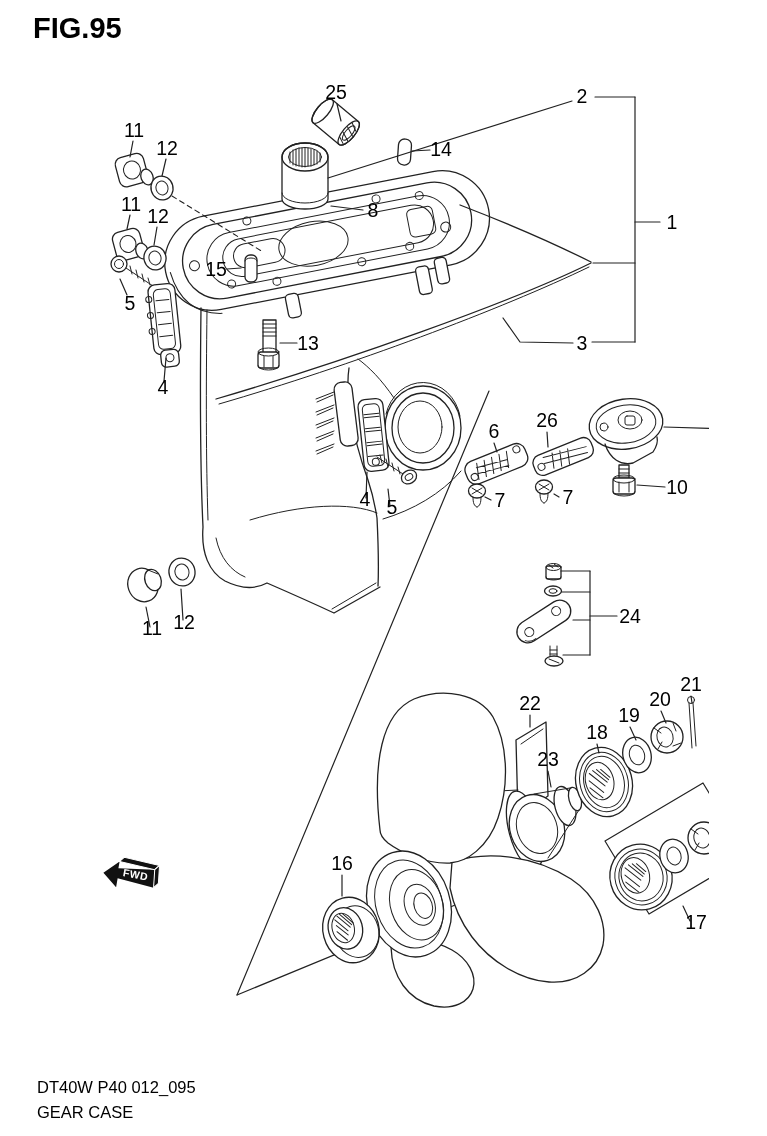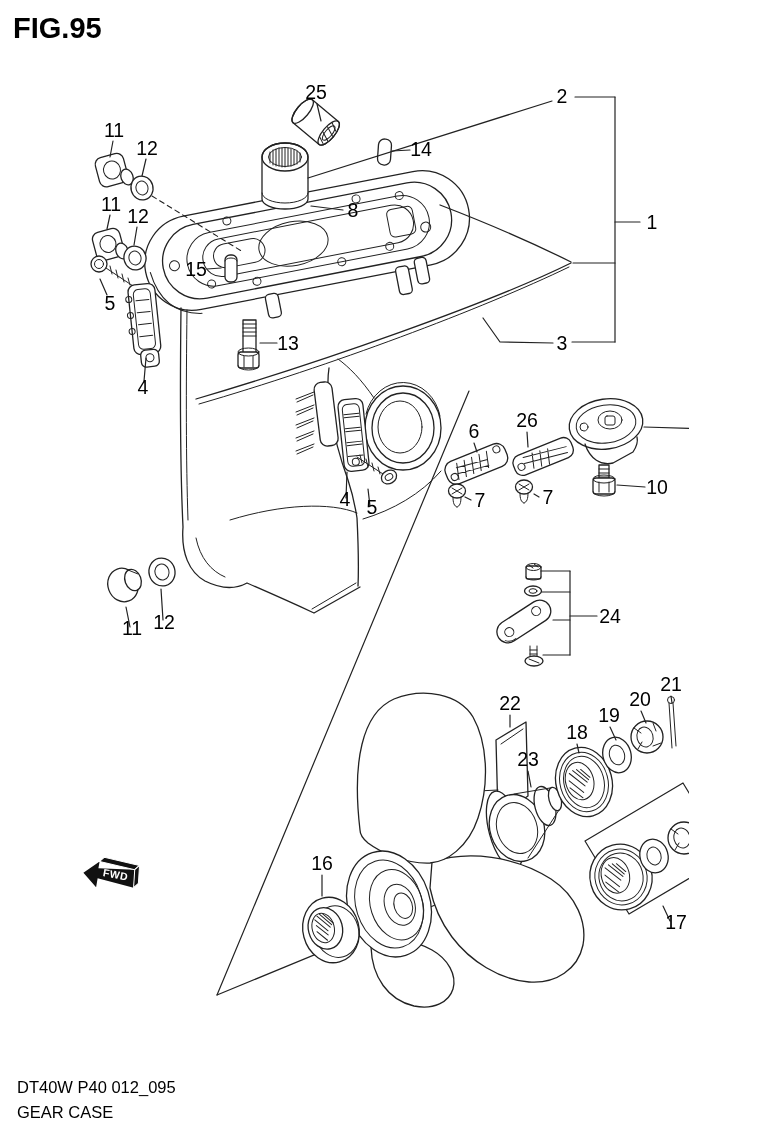--- a/index.html
+++ b/index.html
@@ -1,17 +1,17 @@
 <!DOCTYPE html>
 <html><head>
 <meta charset="utf-8">
 <style>
   html,body{margin:0;padding:0;background:#fff;}
   .page{position:relative;width:689px;height:1136px;background:#fff;overflow:hidden;
-        font-family:"Liberation Sans", sans-serif;}
+        font-family:"Liberation Sans", sans-serif;padding-left:20px;}
   svg{display:block;}
   .ink path,.ink line,.ink ellipse,.ink circle,.ink rect,.ink polyline,.ink polygon{
       stroke:#222;stroke-width:1.3;fill:none;stroke-linecap:round;stroke-linejoin:round;}
   .ink .thin{stroke-width:1;}
   .ink .fillw{fill:#fff;}
   .ink .leader{stroke-width:1.2;}
   .ink .dashed{stroke-dasharray:5 4;stroke-width:1.1;}
   .callout{font:19.5px "Liberation Sans", sans-serif;fill:#000;}
   .fig-title{font:bold 29px "Liberation Sans", sans-serif;fill:#000;}
   .footer-line{font:16.5px "Liberation Sans", sans-serif;fill:#000;}

